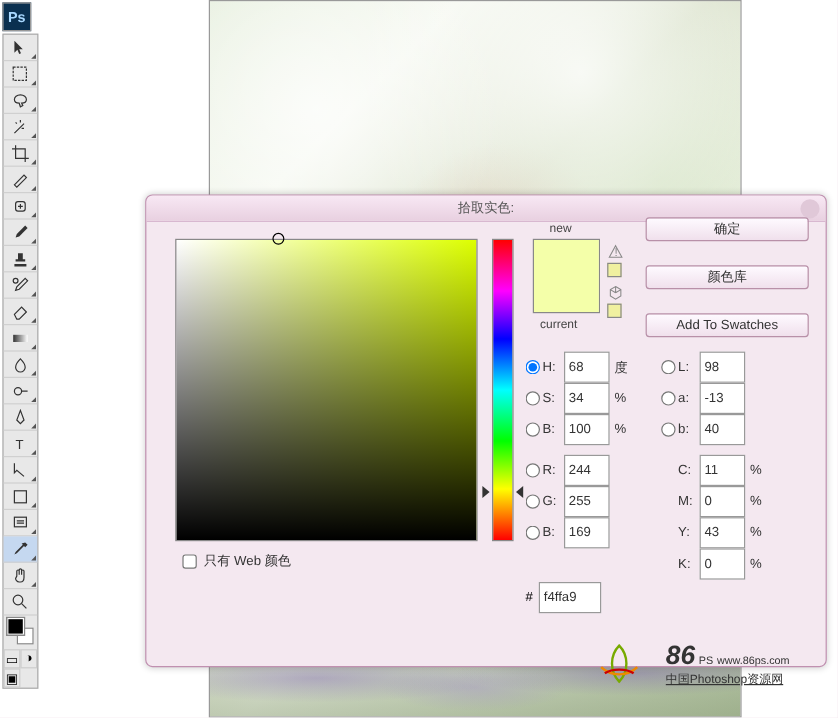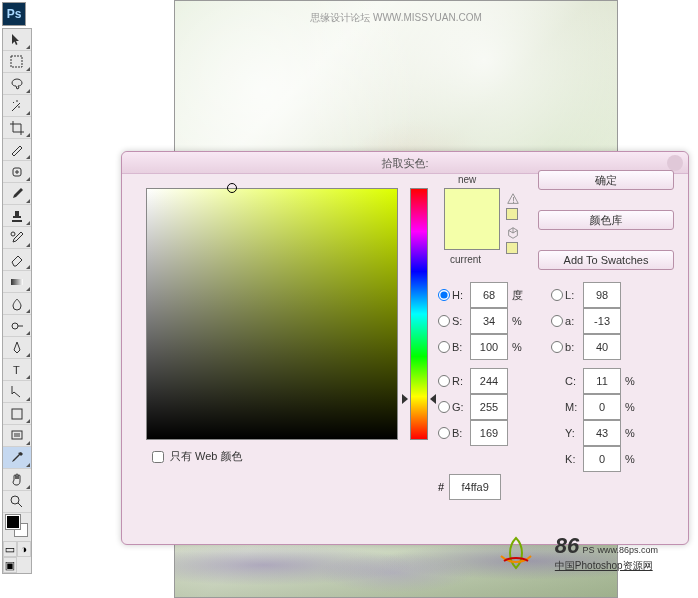--- a/index.html
+++ b/index.html
@@ -27,21 +27,21 @@
   radial-gradient(circle at 15% 50%, rgba(180,200,160,0.5) 0%, transparent 25%),
   radial-gradient(circle at 55% 35%, rgba(220,200,180,0.9) 0%, transparent 20%);
 }
 .canvas .flowers { position: absolute; bottom: 0; left: 0; right: 0; height: 80px; background:
   radial-gradient(ellipse at 20% 60%, rgba(140,120,180,0.5) 0%, transparent 30%),
   radial-gradient(ellipse at 50% 70%, rgba(160,140,200,0.4) 0%, transparent 25%),
   radial-gradient(ellipse at 80% 55%, rgba(130,110,170,0.5) 0%, transparent 30%),
   linear-gradient(to top, rgba(120,140,100,0.4), transparent);
 }
 
-.dialog { position: absolute; top: 151px; left: 121px; width: 568px; height: 394px; background: #f4e8f0; border: 1px solid #c090b0; border-radius: 6px; box-shadow: 0 0 6px rgba(0,0,0,0.2); }
+.dialog { position: absolute; top: 162px; left: 121px; width: 568px; height: 394px; background: #f4e8f0; border: 1px solid #c090b0; border-radius: 6px; box-shadow: 0 0 6px rgba(0,0,0,0.2); }
 .dialog-title { height: 22px; background: linear-gradient(#f8e8f4, #e8d0e0); border-bottom: 1px solid #d8b8d0; text-align: center; line-height: 22px; color: #555; border-radius: 6px 6px 0 0; position: relative; }
 .dialog-close { position: absolute; right: 5px; top: 3px; width: 16px; height: 16px; border-radius: 8px; background: #e0c8d8; }
 
 .picker-grad { position: absolute; top: 36px; left: 24px; width: 252px; height: 252px; background: linear-gradient(to bottom, transparent 0%, #000 100%), linear-gradient(to right, #fff 0%, hsl(68,100%,50%) 100%); border: 1px solid #888; }
 .picker-cursor { position: absolute; top: -6px; left: 80px; width: 10px; height: 10px; border: 1px solid #000; border-radius: 50%; }
 
 .hue-strip { position: absolute; top: 36px; left: 288px; width: 18px; height: 252px; background: linear-gradient(to bottom, #f00 0%, #f0f 17%, #00f 33%, #0ff 50%, #0f0 67%, #ff0 83%, #f00 100%); border: 1px solid #888; }
 .hue-arrows { position: absolute; top: 242px; left: 283px; width: 28px; height: 10px; }
 .hue-arrows::before, .hue-arrows::after { content: ''; position: absolute; width: 0; height: 0; border-top: 5px solid transparent; border-bottom: 5px solid transparent; }
 .hue-arrows::before { left: -3px; border-left: 6px solid #333; }
@@ -61,21 +61,21 @@
 .btns { position: absolute; top: 18px; right: 14px; width: 136px; display: flex; flex-direction: column; gap: 20px; }
 .btn { height: 20px; background: linear-gradient(#fefaff, #f0e0ec); border: 1px solid #b890a8; border-radius: 3px; text-align: center; line-height: 18px; color: #333; cursor: pointer; }
 
 .web-only { position: absolute; top: 297px; left: 30px; display: flex; align-items: center; gap: 6px; color: #333; }
 .web-only input { width: 12px; height: 12px; }
 
 .fields { position: absolute; top: 130px; left: 316px; width: 240px; }
 .row { display: flex; align-items: center; height: 26px; }
 .radio { width: 12px; height: 12px; margin-right: 2px; }
 .flabel { width: 18px; color: #333; }
-.finput { width: 38px; height: 18px; border: 1px solid #999; background: #fff; padding: 12px 3px; text-align: center; color: #333; }
+.finput { width: 38px; height: 18px; border: 1px solid #999; background: #fff; padding: 12px 3px; text-align: left; color: #333; }
 .unit { width: 22px; margin-left: 4px; color: #333; }
 .col { display: inline-block; vertical-align: top; }
 .col1 { width: 110px; }
 .col2 { width: 110px; }
 .hex-row { position: absolute; top: 322px; left: 316px; display: flex; align-items: center; gap: 5px; }
 .hex-row .finput { width: 52px; }
 
 .wm86 { position: absolute; bottom: 25px; right: 40px; display: flex; align-items: center; gap: 19px; z-index: 10; }
 .wm86 .logo { width: 40px; height: 40px; position: relative; }
 .wm86 .logo svg { width: 40px; height: 40px; }
@@ -240,21 +240,20 @@
     <div class="mode">◑</div>
   </div>
   <div class="mode-row">
     <div class="mode">▣</div>
   </div>
 </div>
 
 <div class="canvas">
   <div class="blurred"></div>
   <div class="flowers"></div>
-  <div class="canvas-wm">思缘设计论坛 WWW.MISSYUAN.COM</div>
 </div>
 
 <div class="dialog">
   <div class="dialog-title">
     <span>拾取实色:</span>
     <div class="dialog-close"></div>
   </div>
 
   <div class="picker-grad">
     <div class="picker-cursor"></div>

